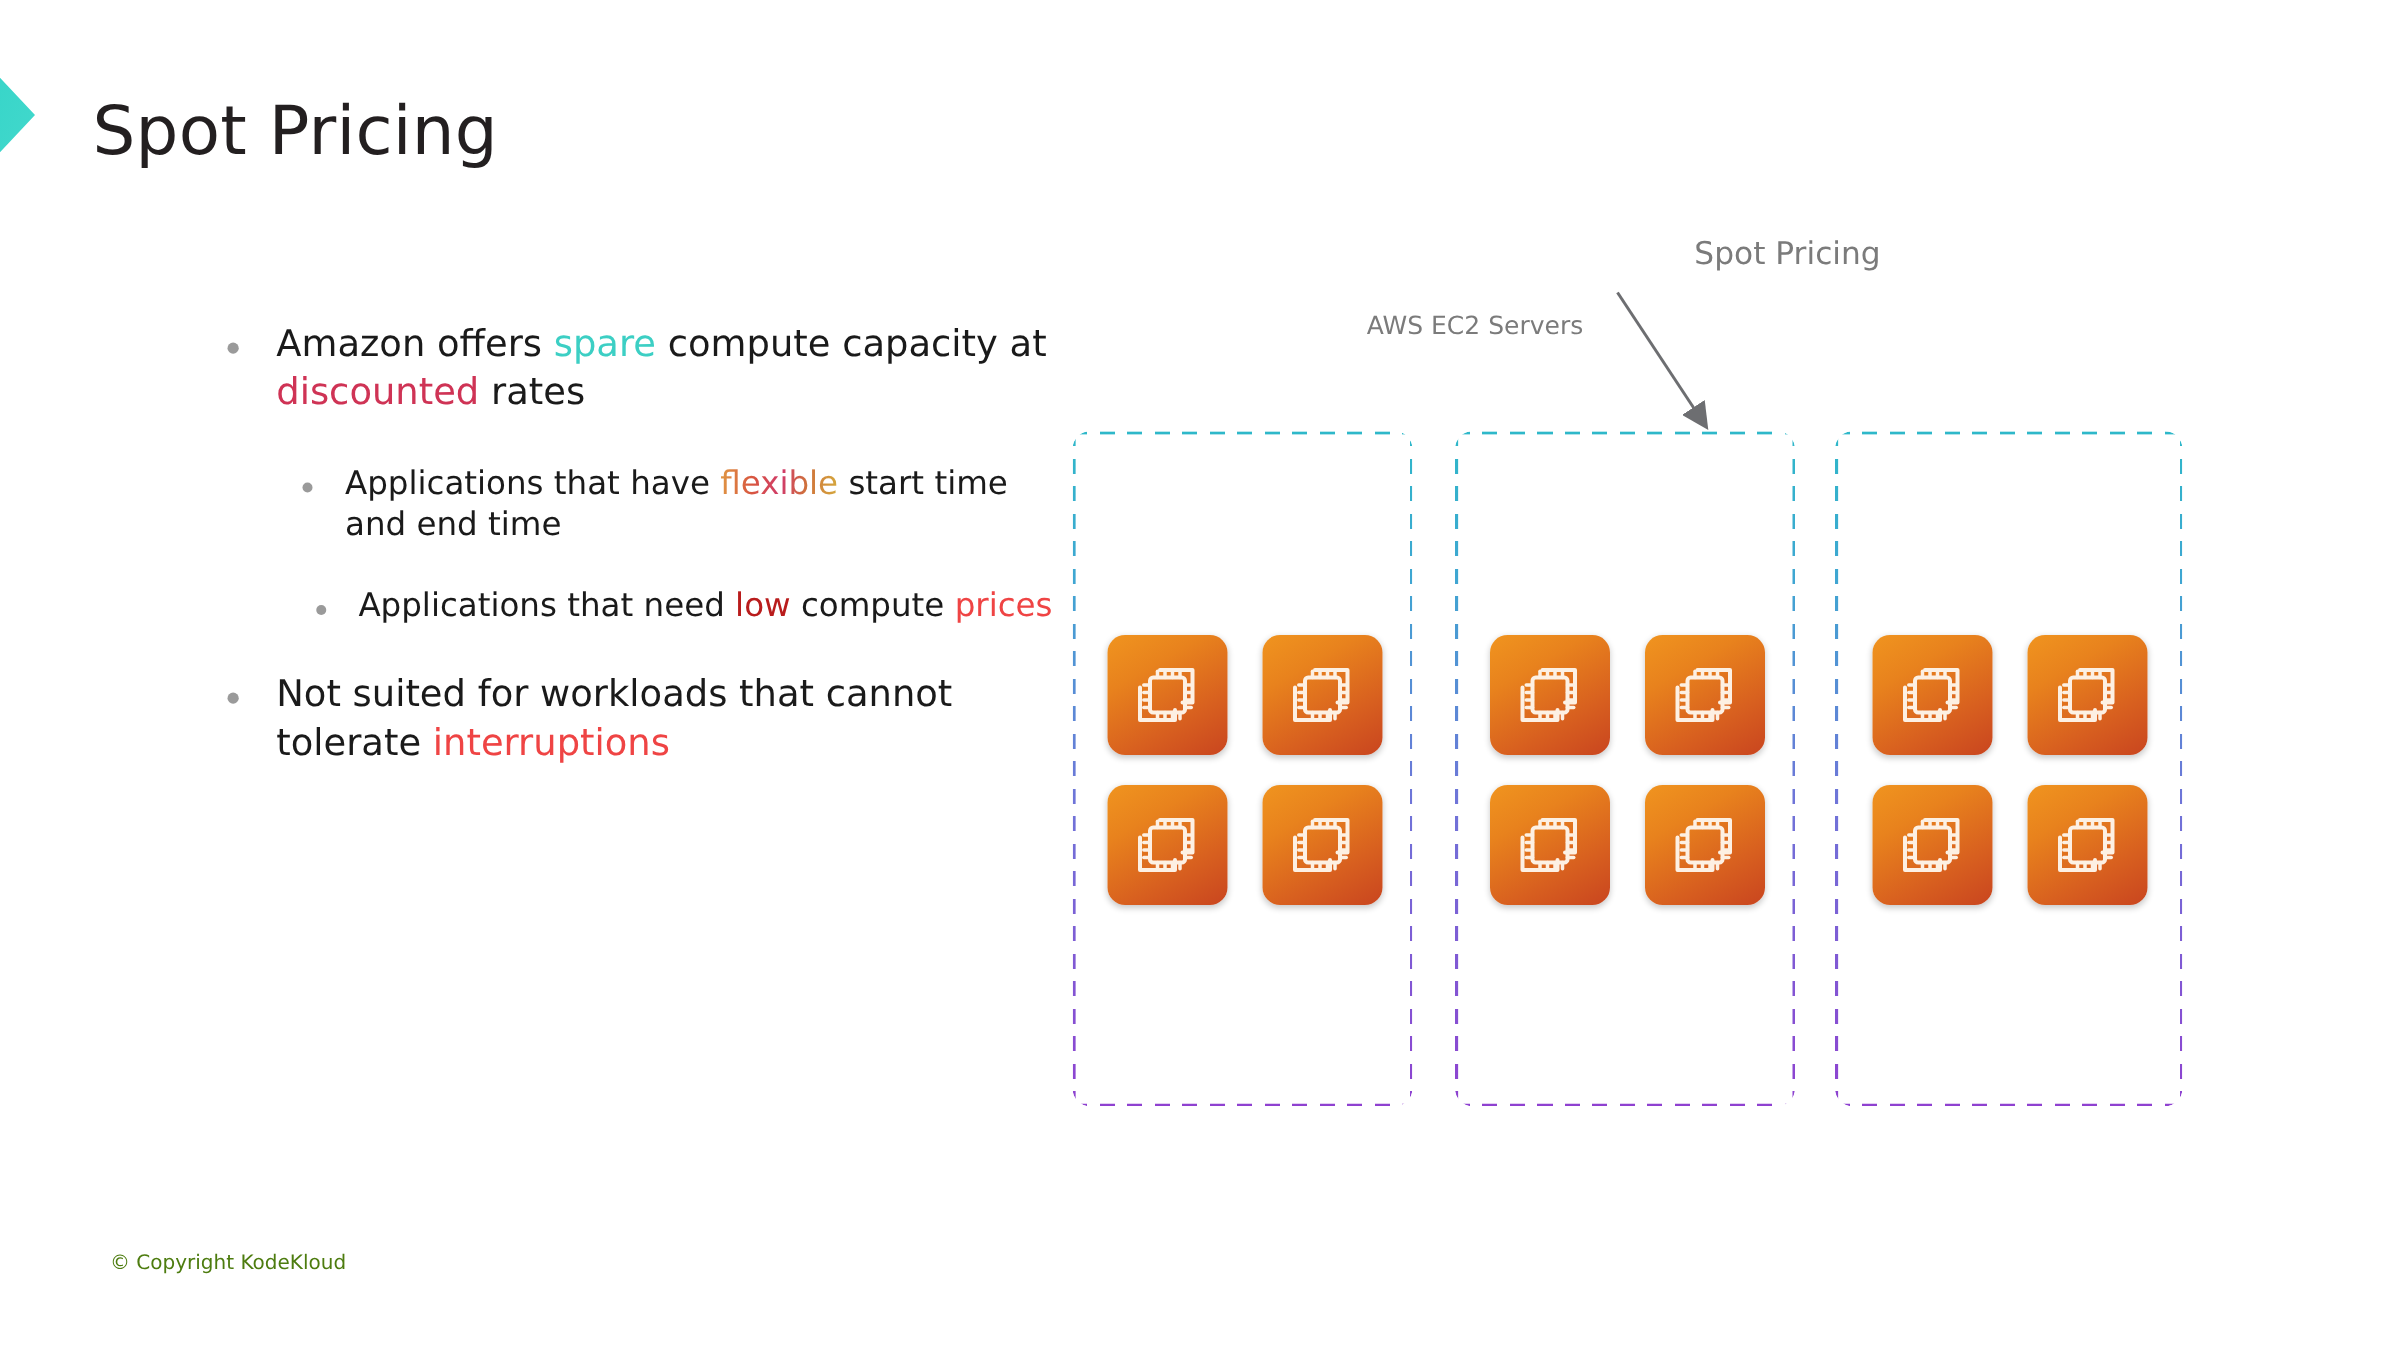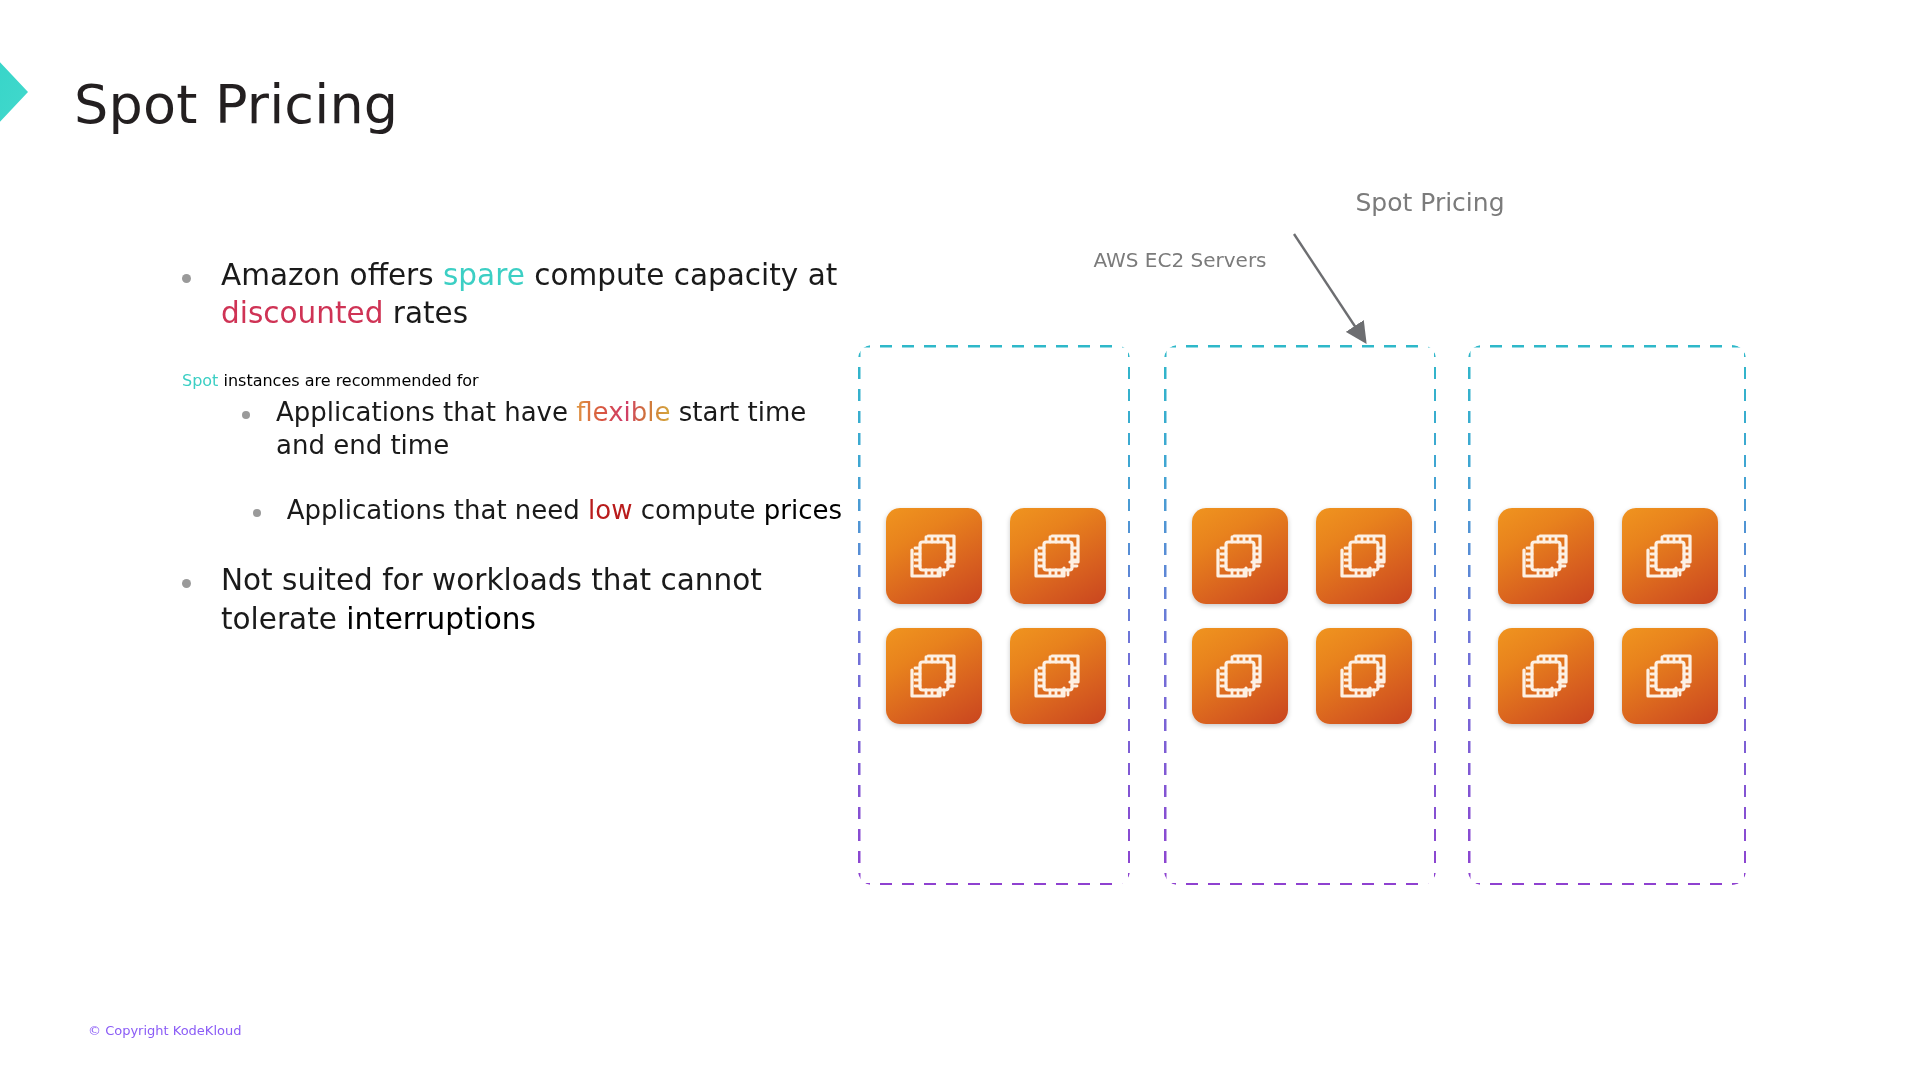--- a/index.html
+++ b/index.html
@@ -36,21 +36,21 @@
   .b-l2 { display:flex; align-items:flex-start; margin-bottom:32px;justify-content:flex-end; }
   .b-l2 .dot2 {
     flex:0 0 auto; width:8px; height:8px; border-radius:50%;
     background:#9a9a9a; margin:15px 26px 0 0;
   }
   .b-l2 .txt2 { font-size:26px; line-height:1.28; color:#1a1a1a; }
 
   .hl-teal   { color:#3ccfc4; }
   .hl-crimson{ color:#cf3355; }
   .hl-cyan   { color:#b91c1c; }
-  .hl-green  { color:#000000; }
+  .hl-green  { color:#ef4444; }
   .hl-grad   {
     background:linear-gradient(95deg,#e09a43 0%,#d8563f 28%,#d03a6a 52%,#cf6f3c 72%,#d5aa3c 100%);
     -webkit-background-clip:text; background-clip:text;
     color:transparent; -webkit-text-fill-color:transparent;
   }
 
   
   .diagram { position:absolute; left:860px; top:200px; width:1020px; height:720px; }
 
   .ec2-caption {
@@ -108,21 +108,21 @@
     width:96px; height:96px; border-radius:14px;
     background:linear-gradient(150deg,#f0941f 0%, #e8821d 30%, #d8601f 68%, #c9451f 100%);
     box-shadow:0 2px 5px rgba(0,0,0,.22);
     position:relative;
   }
   .ec2 svg { position:absolute; left:14px; top:14px; }
 
   
   .copyright {
     position:absolute; left:88px; top:1000px;
-    font-size:13px; color:#8b5cf6;margin-top:23px;
+    font-size:16px; color:#4d7c0f;
   }
 </style>
 </head>
 <body>
 
 <div class="slide">
 
   <svg class="chevron" viewBox="0 0 96 132" width="96" height="132">
     <defs>
       <linearGradient id="chevGrad" x1="0" y1="0" x2="1" y2="1">
@@ -137,26 +137,20 @@
 
   <div class="bullets">
 
     <div class="b-row b-l1">
       <span class="dot"></span>
       <div class="txt">
         <span>Amazon offers </span><span class="hl-teal">spare</span><span> compute capacity at </span><span class="hl-crimson">discounted</span><span> rates</span>
       </div>
     </div>
 
-    <div class="b-row" style="margin-bottom:0;">
-      <span class="dot"></span>
-      <div class="txt">
-        <span class="hl-teal">Spot</span><span> instances are recommended for</span>
-      </div>
-    </div>
 
     <div class="sublist">
       <div class="b-l2">
         <span class="dot2"></span>
         <div class="txt2">
           <span>Applications that have </span><span class="hl-grad">flexible</span><span> start time and end time</span>
         </div>
       </div>
       <div class="b-l2" style="margin-bottom:0;">
         <span class="dot2"></span>

